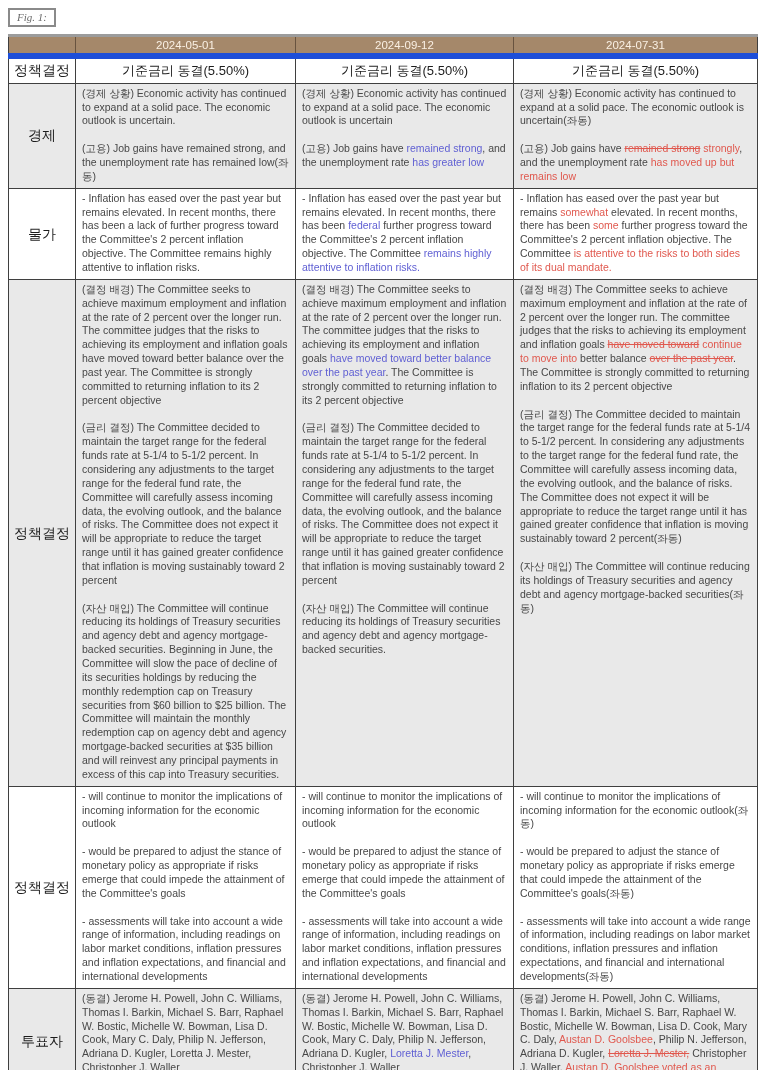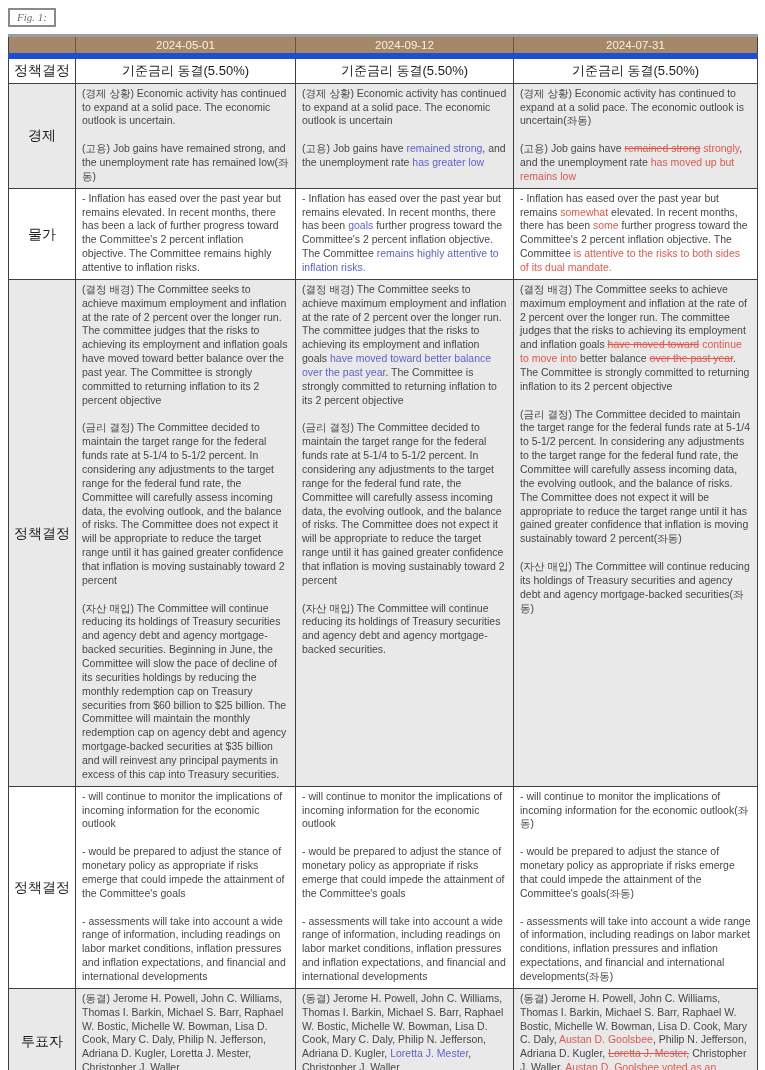--- a/index.html
+++ b/index.html
@@ -98,21 +98,21 @@
         <td><span class="run-n">(경제 상황) Economic activity has continued to expand at a solid pace. The economic outlook is uncertain
 
 (고용) Job gains have </span><span class="run-b">remained strong</span><span class="run-n">, and the unemployment rate </span><span class="run-b">has greater low</span></td>
         <td><span class="run-n">(경제 상황) Economic activity has continued to expand at a solid pace. The economic outlook is uncertain(좌동)
 
 (고용) Job gains have </span><span class="run-rs">remained strong</span><span class="run-n"> </span><span class="run-r">strongly</span><span class="run-n">, and the unemployment rate </span><span class="run-r">has moved up but remains low</span></td>
       </tr>
       <tr class="r2">
         <td class="label">물가</td>
         <td><span class="run-n">- Inflation has eased over the past year but remains elevated. In recent months, there has been a lack of further progress toward the Committee's 2 percent inflation objective. The Committee remains highly attentive to inflation risks.</span></td>
-        <td><span class="run-n">- Inflation has eased over the past year but remains elevated. In recent months, there has been </span><span class="run-b">goals</span><span class="run-n"> further progress toward the Committee's 2 percent inflation objective. The Committee </span><span class="run-b">remains highly attentive to inflation risks.</span></td>
+        <td><span class="run-n">- Inflation has eased over the past year but remains elevated. In recent months, there has been </span><span class="run-b">federal</span><span class="run-n"> further progress toward the Committee's 2 percent inflation objective. The Committee </span><span class="run-b">remains highly attentive to inflation risks.</span></td>
         <td><span class="run-n">- Inflation has eased over the past year but remains </span><span class="run-r">somewhat</span><span class="run-n"> elevated. In recent months, there has been </span><span class="run-r">some</span><span class="run-n"> further progress toward the Committee's 2 percent inflation objective. The Committee </span><span class="run-r">is attentive to the risks to both sides of its dual mandate.</span></td>
       </tr>
       <tr class="r3 stripe">
         <td class="label">정책결정</td>
         <td><span class="run-n">(결정 배경) The Committee seeks to achieve maximum employment and inflation at the rate of 2 percent over the longer run. The committee judges that the risks to achieving its employment and inflation goals have moved toward better balance over the past year. The Committee is strongly committed to returning inflation to its 2 percent objective
 
 (금리 결정) The Committee decided to maintain the target range for the federal funds rate at 5-1/4 to 5-1/2 percent. In considering any adjustments to the target range for the federal fund rate, the Committee will carefully assess incoming data, the evolving outlook, and the balance of risks. The Committee does not expect it will be appropriate to reduce the target range until it has gained greater confidence that inflation is moving sustainably toward 2 percent
 
 (자산 매입) The Committee will continue reducing its holdings of Treasury securities and agency debt and agency mortgage-backed securities. Beginning in June, the Committee will slow the pace of decline of its securities holdings by reducing the monthly redemption cap on Treasury securities from $60 billion to $25 billion. The Committee will maintain the monthly redemption cap on agency debt and agency mortgage-backed securities at $35 billion and will reinvest any principal payments in excess of this cap into Treasury securities.</span></td>
         <td><span class="run-n">(결정 배경) The Committee seeks to achieve maximum employment and inflation at the rate of 2 percent over the longer run. The committee judges that the risks to achieving its employment and inflation goals </span><span class="run-b">have moved toward better balance over the past year</span><span class="run-n">. The Committee is strongly committed to returning inflation to its 2 percent objective

